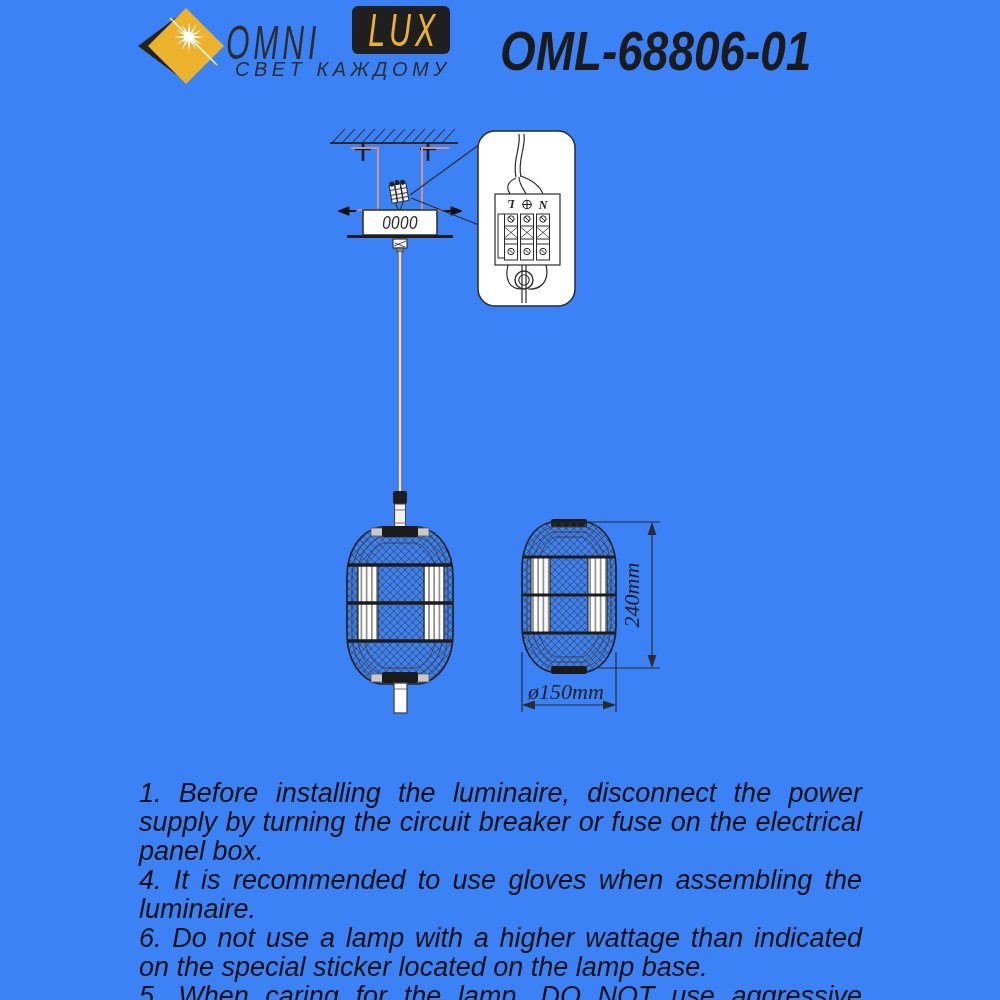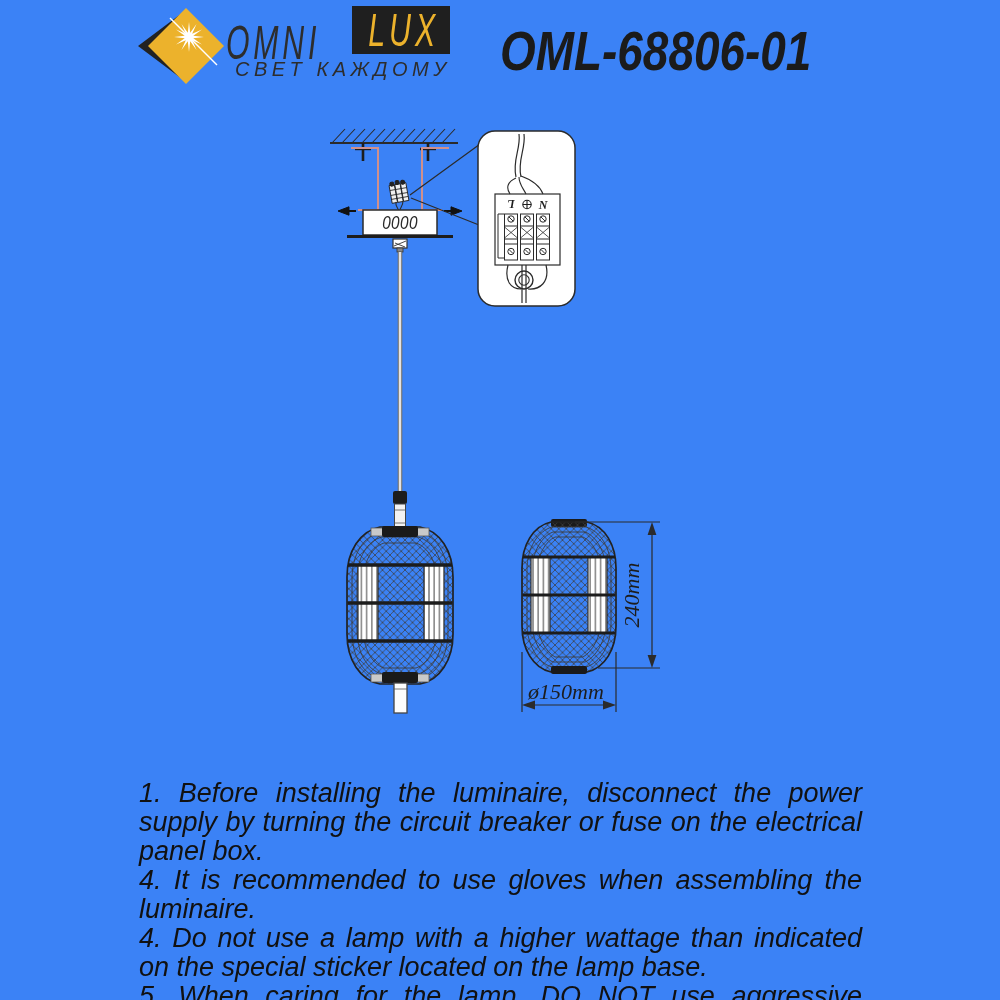--- a/index.html
+++ b/index.html
@@ -3,21 +3,21 @@
 <meta charset="utf-8">
 <style>
   html,body{margin:0;padding:0;background:#fff;}
   #page{position:relative;width:1000px;height:1000px;background:#3b82f6;overflow:hidden;
         font-family:"Liberation Sans",sans-serif;color:#1c1c1c;font-style:italic;}
   
   #logo-icon{position:absolute;left:125px;top:2px;}
   .brand-primary{position:absolute;left:226px;top:15px;font-size:48px;font-weight:400;
         letter-spacing:6px;color:#2d2d2d;transform:scaleX(0.63);transform-origin:left top;white-space:nowrap;}
   .lux-box{position:absolute;left:352px;top:6px;width:98px;height:48px;background:#1f1f1f;
-        border-radius:0;display:flex;align-items:center;justify-content:center;}
+        border-radius:6px;display:flex;align-items:center;justify-content:center;}
   .brand-secondary{font-size:46px;font-weight:400;letter-spacing:6px;color:#ecb22c;
         transform:scaleX(0.66);white-space:nowrap;margin-left:6px;}
   .tagline{position:absolute;left:227px;top:58px;font-size:20px;letter-spacing:4.5px;
         color:#2d2d2d;white-space:nowrap;margin-left:8px;}
   .model-number{position:absolute;left:500px;top:18px;font-size:56px;font-weight:700;
         color:#1b1b1b;transform:scaleX(0.82);transform-origin:left top;white-space:nowrap;}
   
   #diagram{position:absolute;left:0;top:0;width:1000px;height:1000px;}
   .dim-text{font-family:"Liberation Serif",serif;font-size:22px;fill:#1d1d1d;}
   .term-label{font-family:"Liberation Serif",serif;font-size:12px;font-weight:bold;fill:#1d1d1d;}
@@ -221,17 +221,17 @@
       <path d="M531,705 H607"></path>
       <polygon points="522,705 535,700.6 535,709.4" fill="#2b2b2b" stroke="none"></polygon>
       <polygon points="616,705 603,700.6 603,709.4" fill="#2b2b2b" stroke="none"></polygon>
       <text class="dim-text" x="566" y="699" text-anchor="middle" stroke="none">ø150mm</text>
     </g>
   </svg>
 
   <div id="instructions">
     <p>1. Before installing the luminaire, disconnect the power supply by turning the circuit breaker or fuse on the electrical panel box.</p>
     <p>4. It is recommended to use gloves when assembling the luminaire.</p>
-    <p>4. Do not use a lamp with a higher wattage than indicated on the special sticker located on the lamp base.</p>
+    <p>6. Do not use a lamp with a higher wattage than indicated on the special sticker located on the lamp base.</p>
     <p>5. When caring for the lamp, DO NOT use aggressive detergents.</p>
   </div>
 
 </div>
 
 </body></html>

